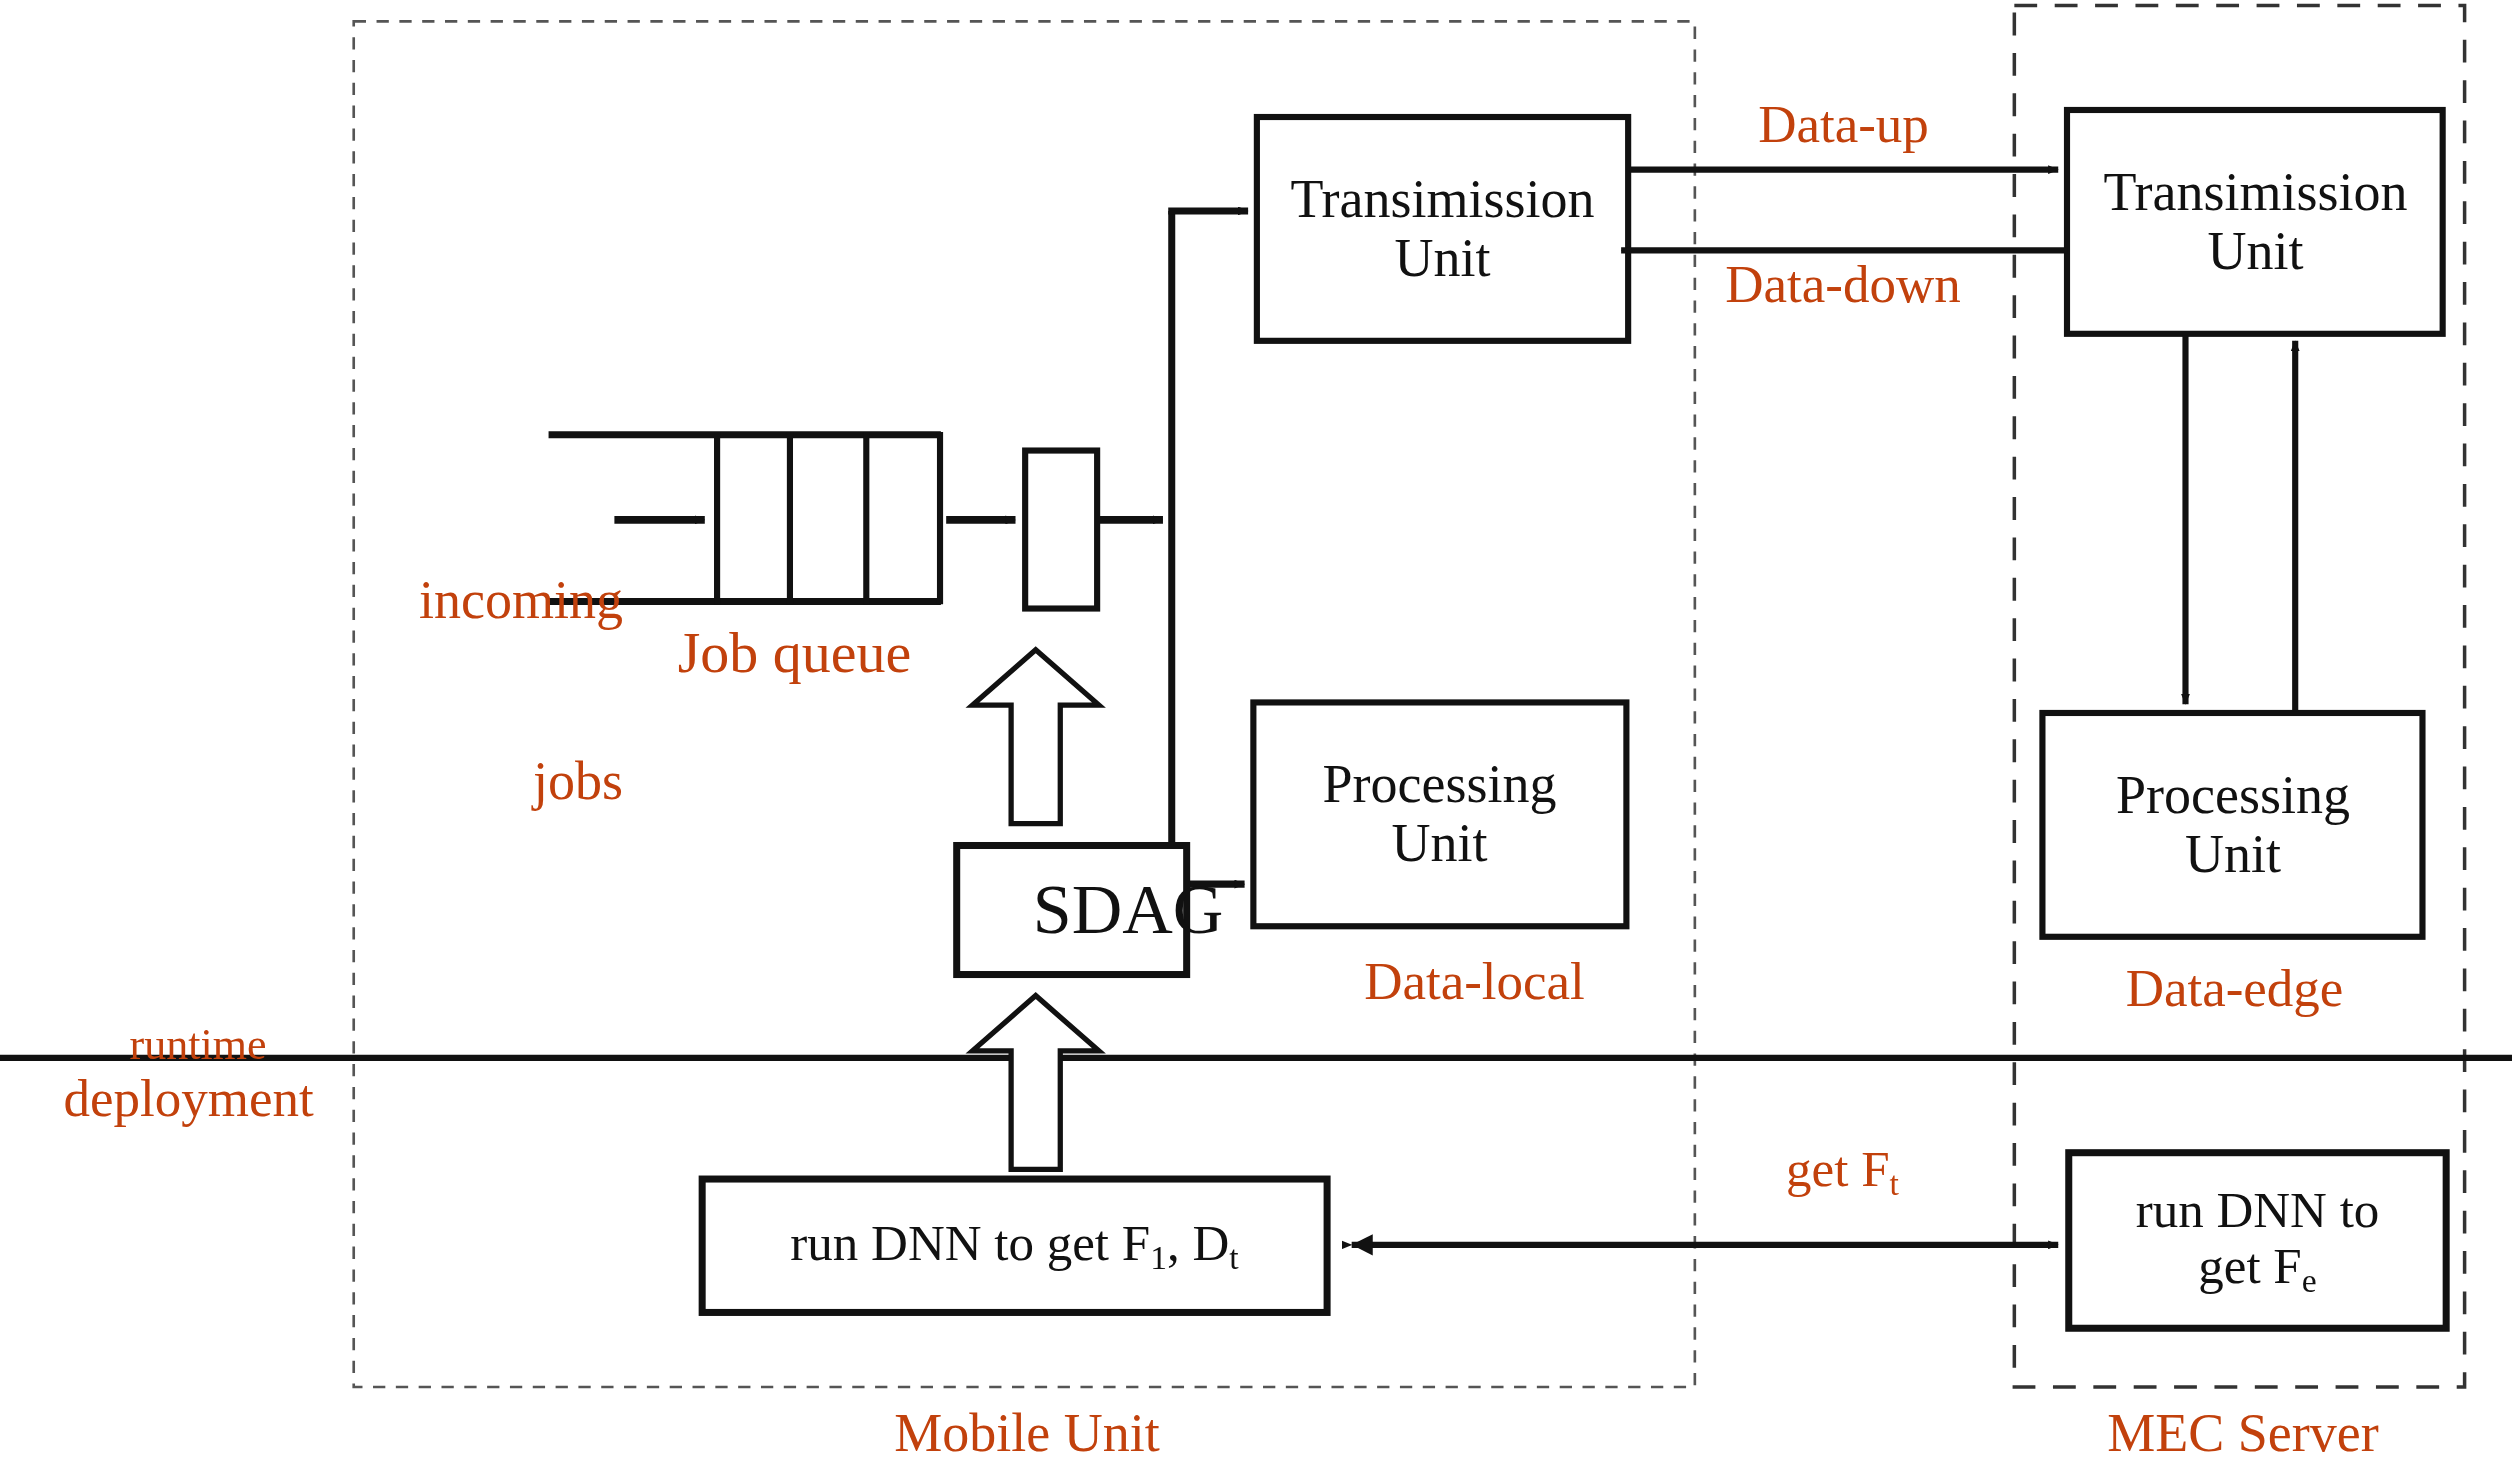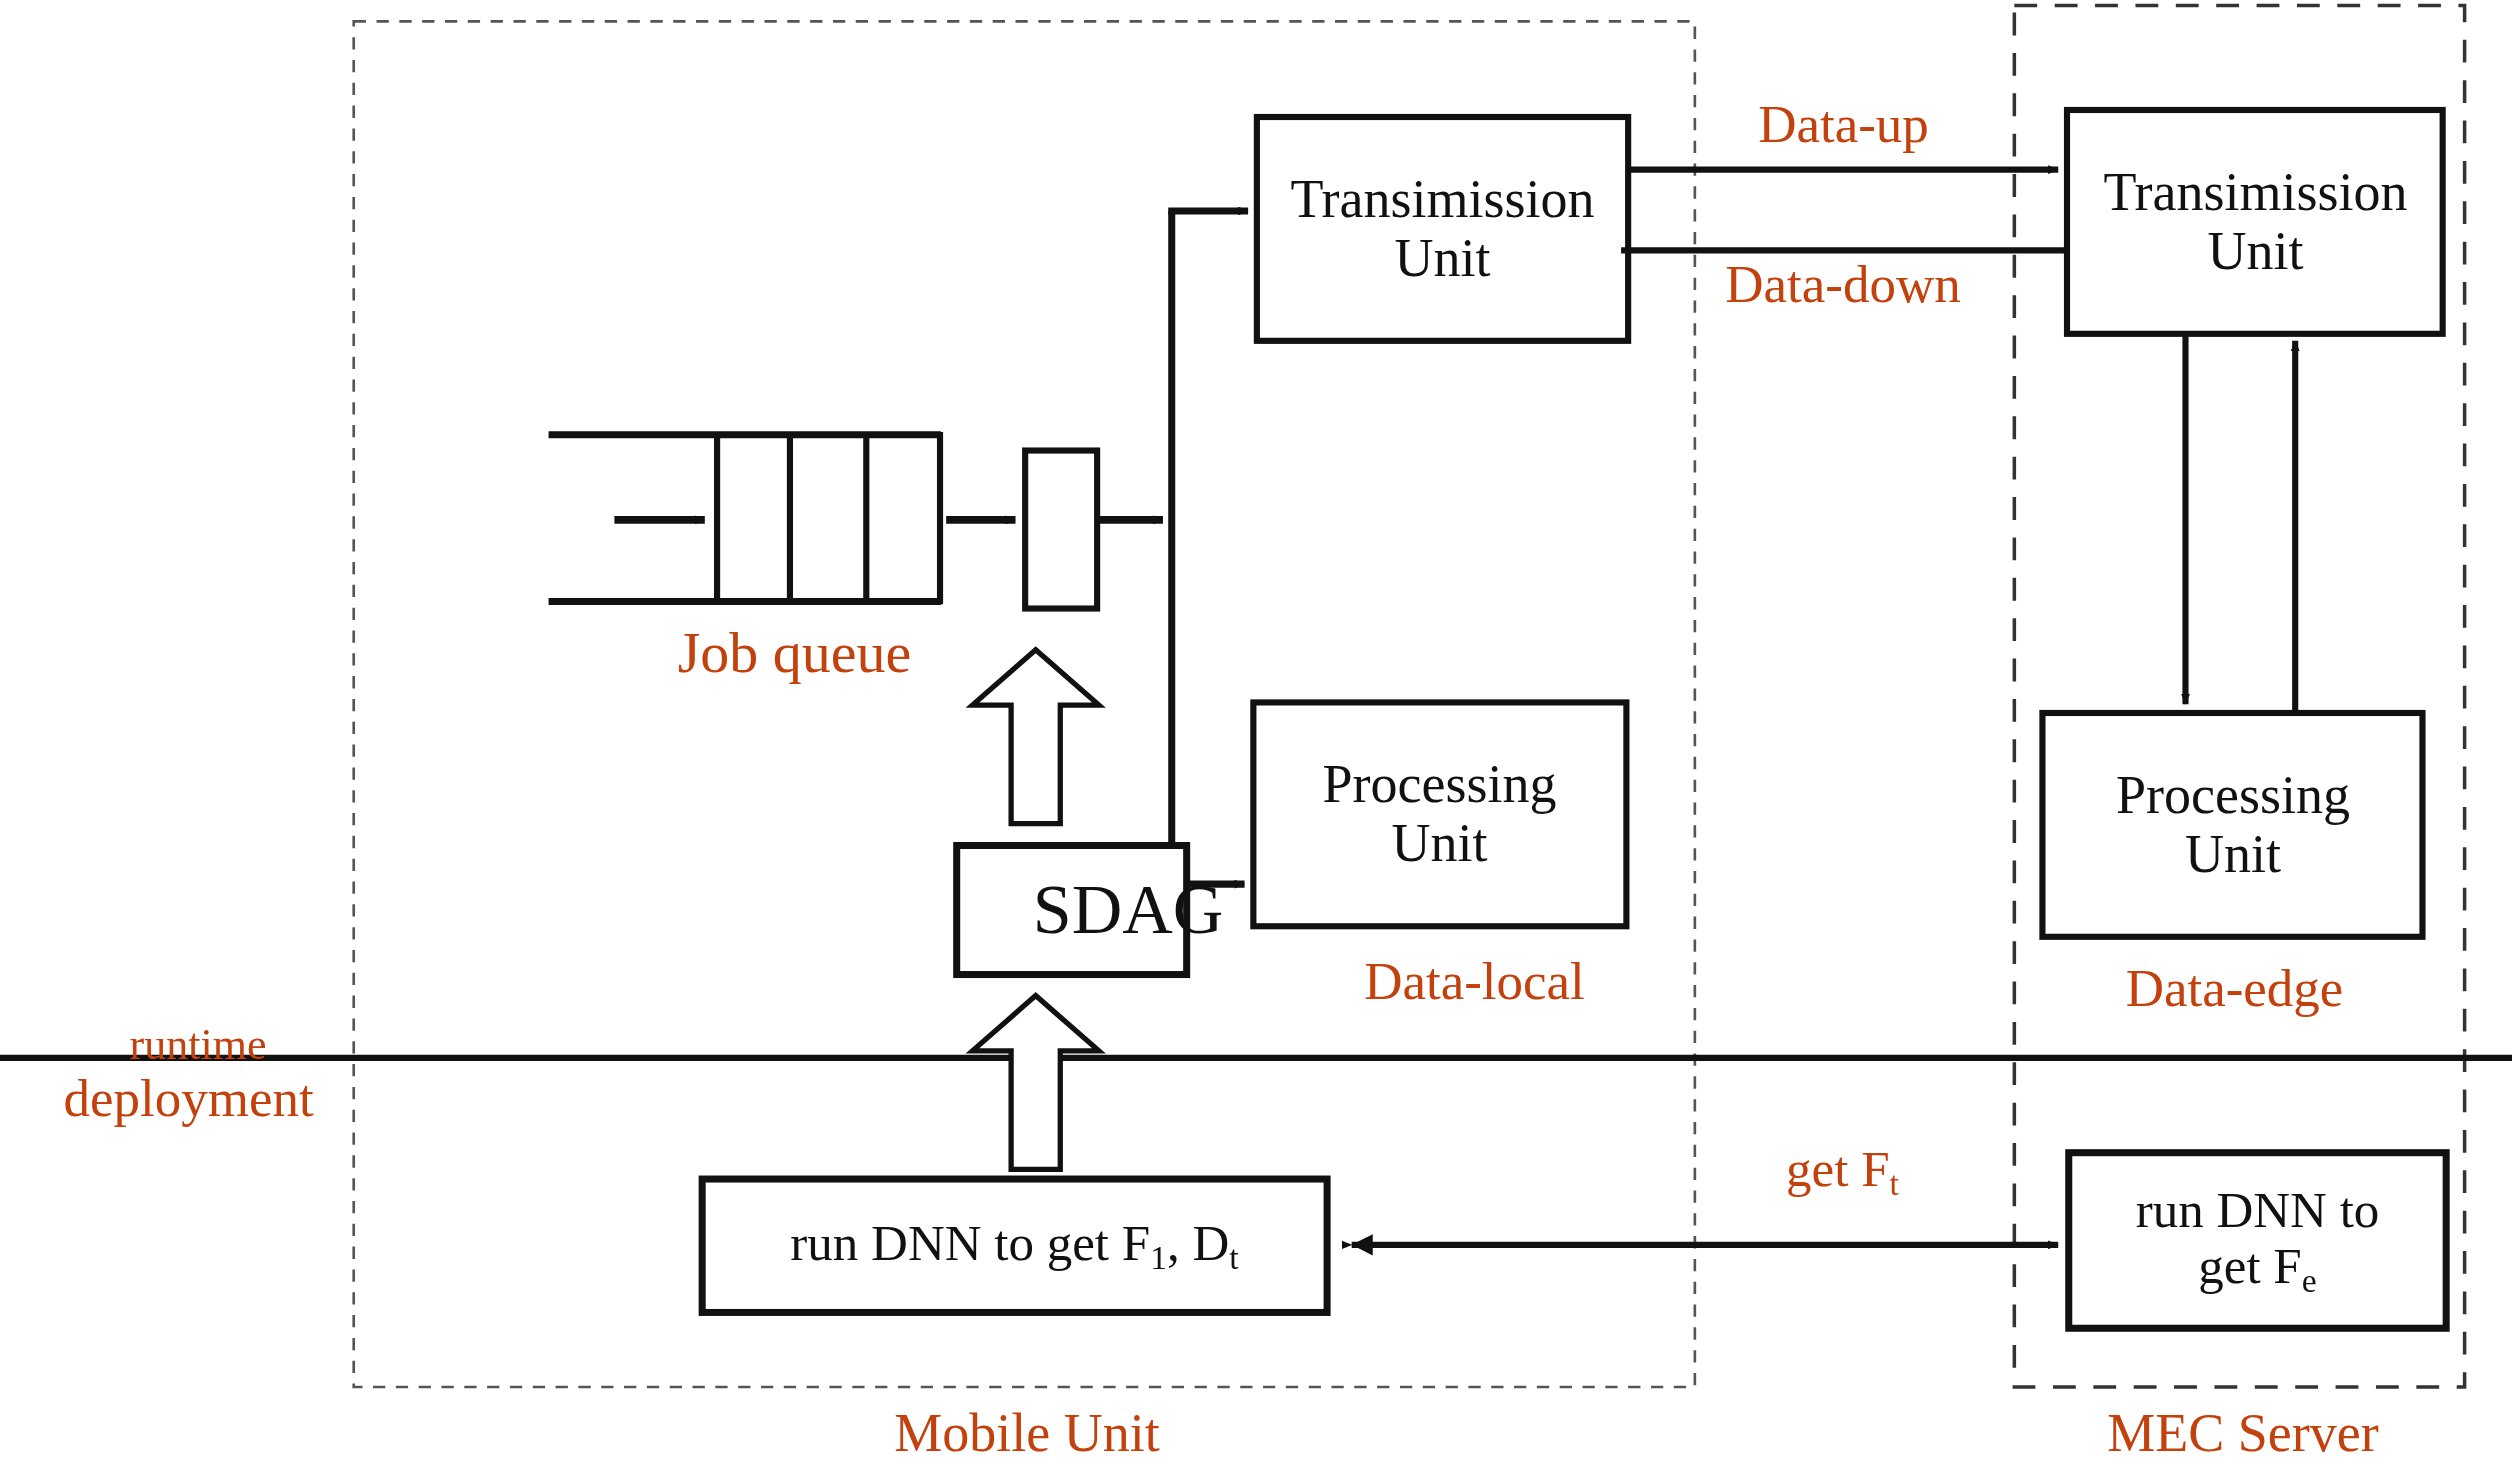--- a/index.html
+++ b/index.html
@@ -84,20 +84,22 @@
     <path d="M1540,1418 L1564,1406 L1564,1430 z" fill="#111"></path>
 
     <path d="M1152,938 L1152,803 L1108,803 L1180,740 L1252,803 L1208,803 L1208,938 z" fill="#fff" stroke="#111" stroke-width="6" stroke-linejoin="miter"></path>
 
     <path d="M1152,1332 L1152,1197 L1108,1197 L1180,1134 L1252,1197 L1208,1197 L1208,1332 z" fill="#fff" stroke="#111" stroke-width="6" stroke-linejoin="miter"></path>
 
     <rect x="1090" y="963" width="262" height="147" fill="#fff" stroke="#111" stroke-width="8"></rect>
   </svg>
 
   <div class="lbl" style="left:351px;top:449px;width:272px;text-align:right;font-size:54px;">
+    <div>incoming</div>
+    <div>jobs</div>
   </div>
 
   <div class="lbl ctr" style="left:654px;top:621px;width:281px;font-size:58px;">Job queue</div>
 
   <div class="boxtext" style="left:1232px;top:117px;width:421px;height:224px;font-size:54px;flex-direction:column;">
     <span>Transimission</span>
     <span>Unit</span>
   </div>
 
   <div class="boxtext" style="left:1253px;top:702px;width:373px;height:224px;font-size:54px;flex-direction:column;">

